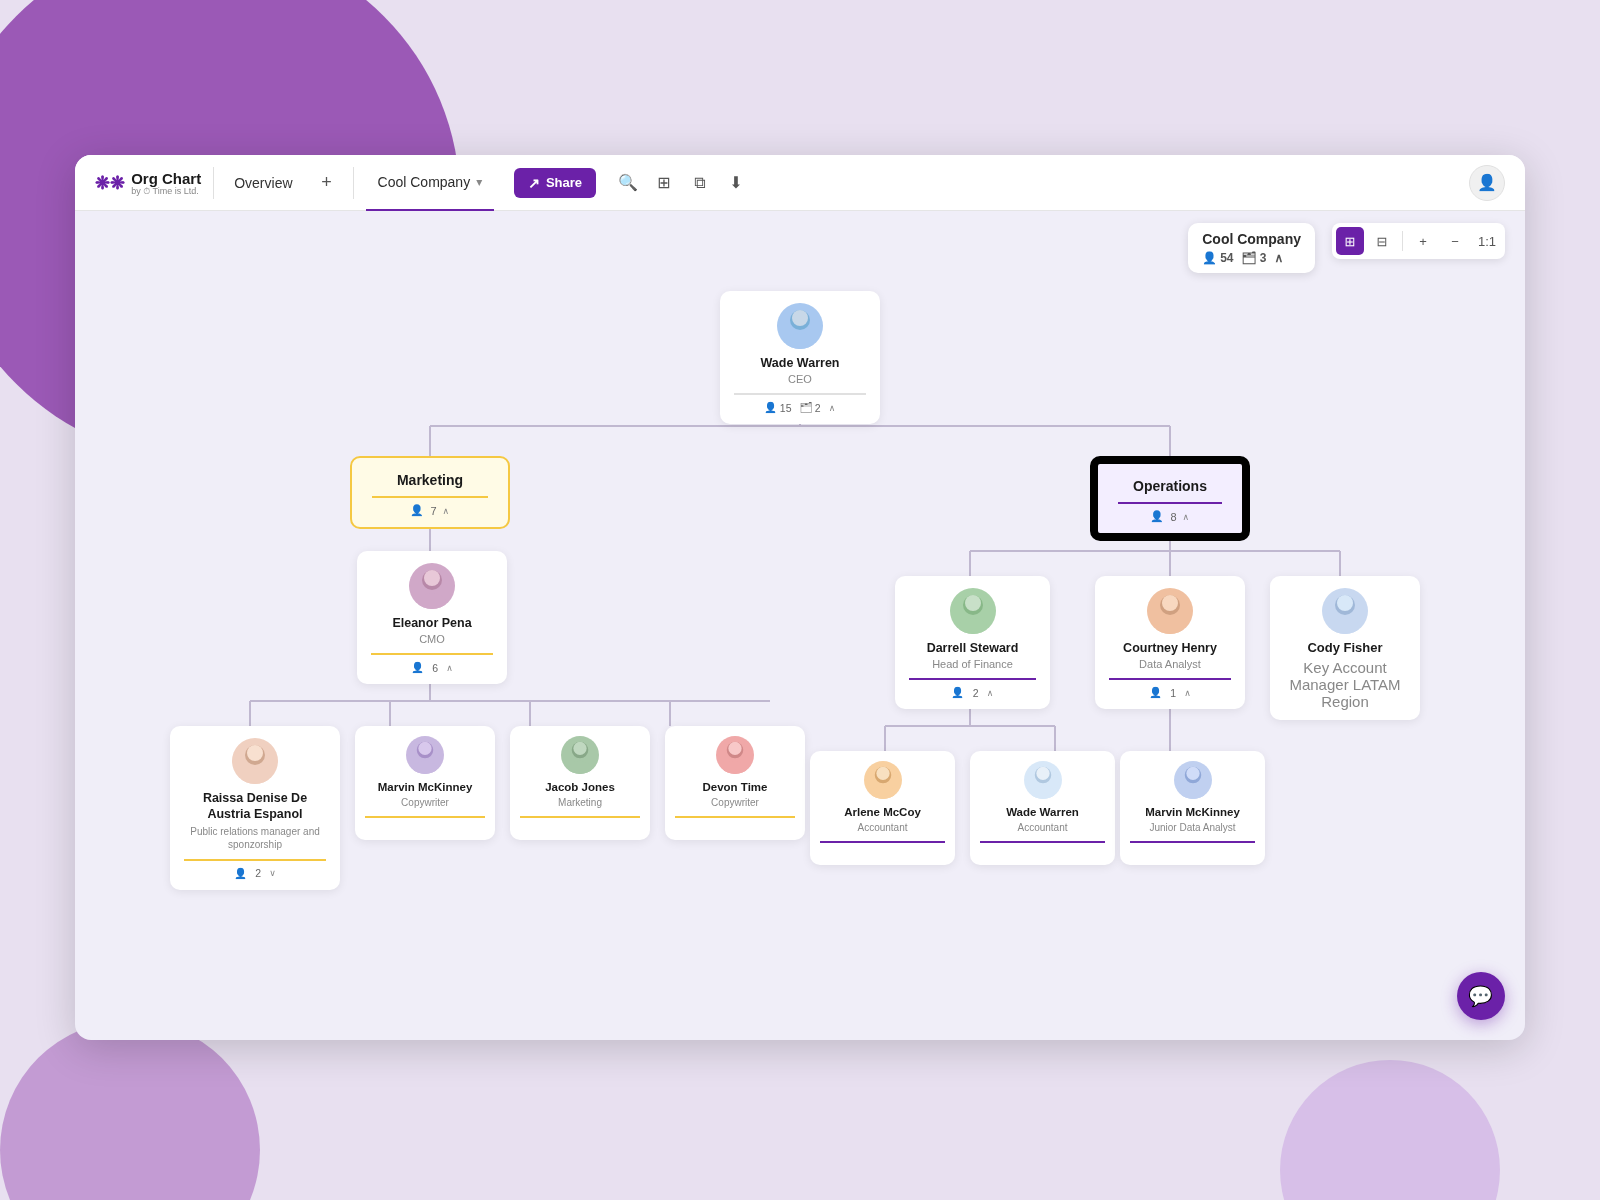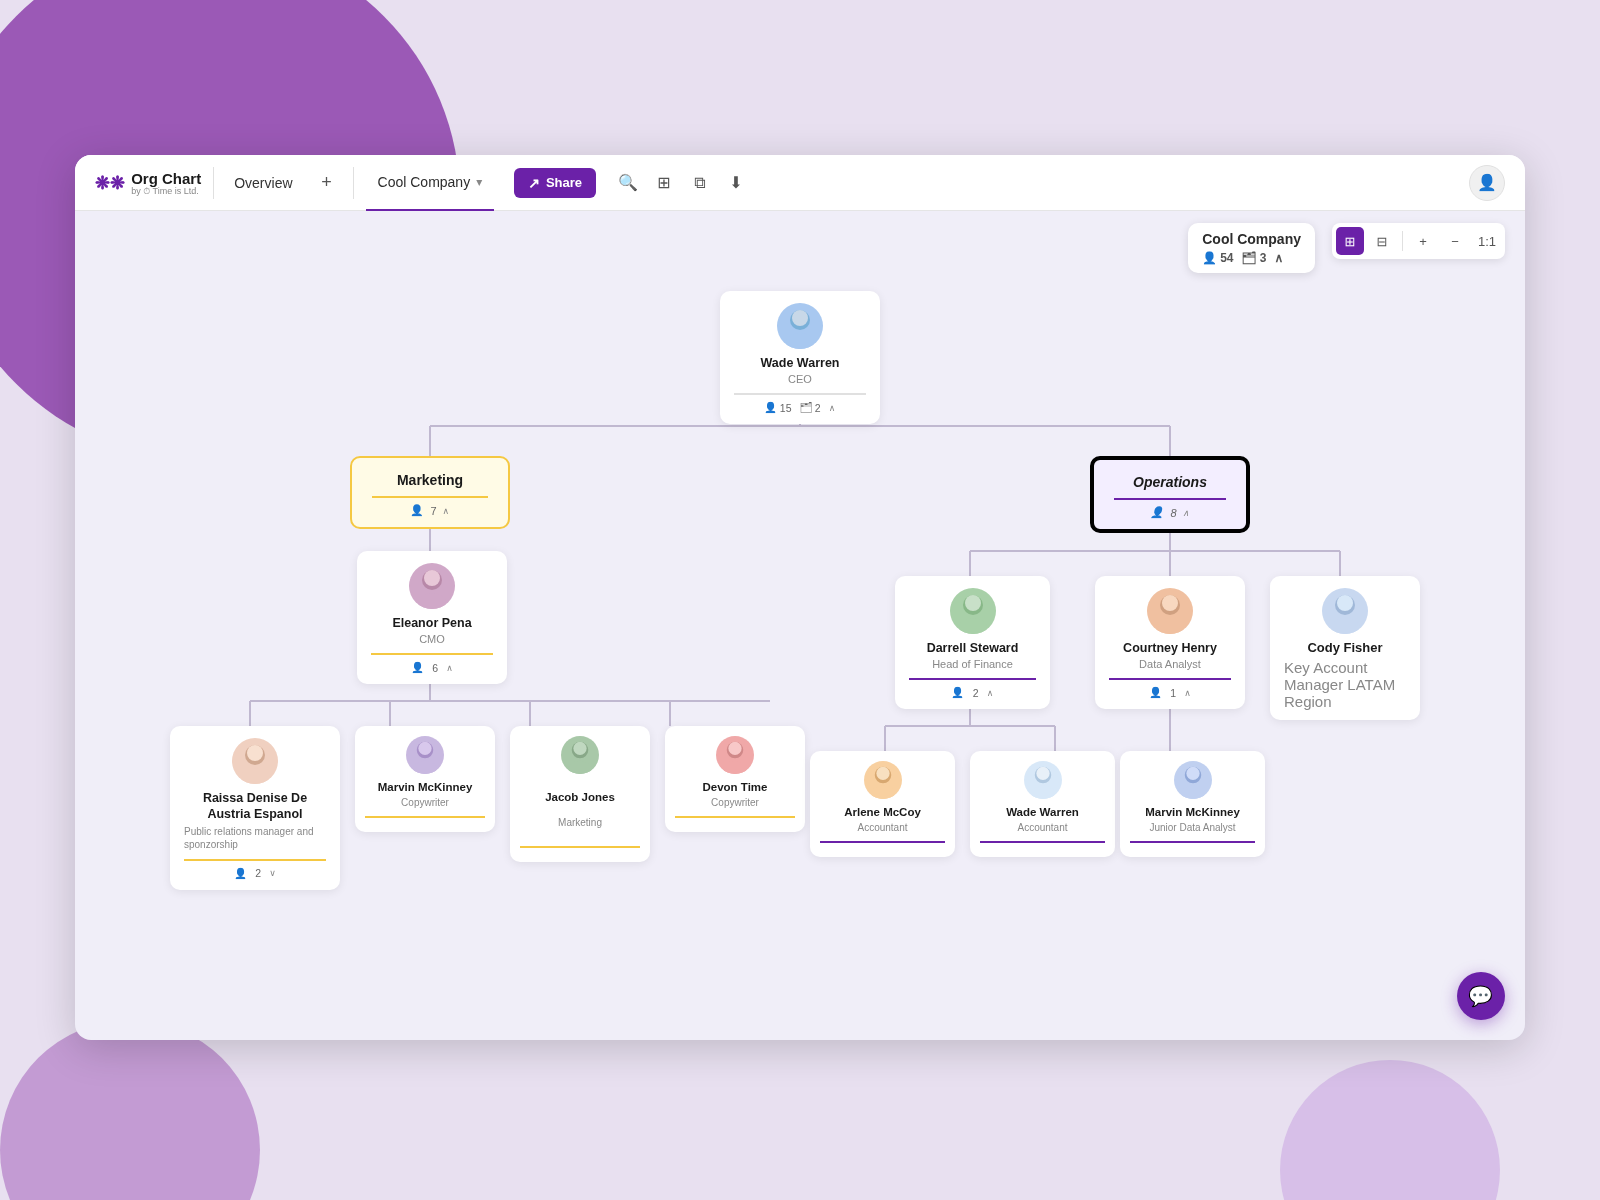--- a/index.html
+++ b/index.html
@@ -276,21 +276,21 @@
     .node-name {
       font-size: 12.5px;
       font-weight: 600;
       color: #1a1a1a;
       text-align: center;
       line-height: 1.3;
     }
     .node-title {
       font-size: 11px;
       color: #888;
-      text-align: left;
+      text-align: center;
       margin-top: 2px;
     }
     .node-stats {
       display: flex;
       align-items: center;
       gap: 8px;
       margin-top: 8px;
       font-size: 10.5px;
       color: #666;
       border-top: 2px solid #f0e6ff;
@@ -319,22 +319,21 @@
       align-items: center;
       cursor: pointer;
       position: relative;
     }
     .dept-node.marketing {
       background: #fffbe6;
       border: 2px solid #f5c842;
     }
     .dept-node.operations {
       background: #f3eeff;
-      border: 4px solid #000000;
-      font-style: italic;
+      border: 8px solid #000000;
     }
     .dept-name {
       font-size: 14px;
       font-weight: 700;
       color: #1a1a1a;
       margin-bottom: 8px;
     }
     .dept-stats {
       display: flex;
       align-items: center;
@@ -346,21 +345,21 @@
       width: 100%;
       justify-content: center;
     }
     .dept-node.marketing .dept-stats { border-top-color: #f5c842; }
     .dept-node.operations .dept-stats { border-top-color: #6b21a8; }
 
     
     .org-node.small {
       min-width: 120px;
       max-width: 145px;
-      padding: 10px 10px 8px;
+      padding: 10px 10px 16px;
     }
     .org-node.small .node-avatar {
       width: 38px;
       height: 38px;
       font-size: 15px;
     }
     .org-node.small .node-name { font-size: 11.5px; }
     .org-node.small .node-title { font-size: 10px; }
     .av-blue { background: #a8c8f0; }
 
@@ -679,21 +678,21 @@
             <circle cx="23" cy="17" r="10" fill="#a890c8"></circle>
             <ellipse cx="23" cy="40" rx="14" ry="10" fill="#c8b8e0"></ellipse>
             <circle cx="23" cy="15" r="8" fill="#d8c8ec"></circle>
           </svg>
         </div>
         <div class="node-name">Marvin McKinney</div>
         <div class="node-title">Copywriter</div>
         <div class="node-stats yellow" style="border-top-color:#f5c842;height:6px;"></div>
       </div>
 
-      <div class="org-node small pos-abs" style="left:350px;top:445px;width:140px;gap:10px;">
+      <div class="org-node small pos-abs" style="left:350px;top:445px;width:140px;">
         <div class="node-avatar" style="background:#a8c8a8;">
           <svg viewBox="0 0 46 46" class="person-svg">
             <circle cx="23" cy="17" r="10" fill="#88a888"></circle>
             <ellipse cx="23" cy="40" rx="14" ry="10" fill="#a8c8a8"></ellipse>
             <circle cx="23" cy="15" r="8" fill="#c0d8c0"></circle>
           </svg>
         </div>
         <div class="node-name">Jacob Jones</div>
         <div class="node-title">Marketing</div>
         <div class="node-stats yellow" style="border-top-color:#f5c842;height:6px;"></div>

